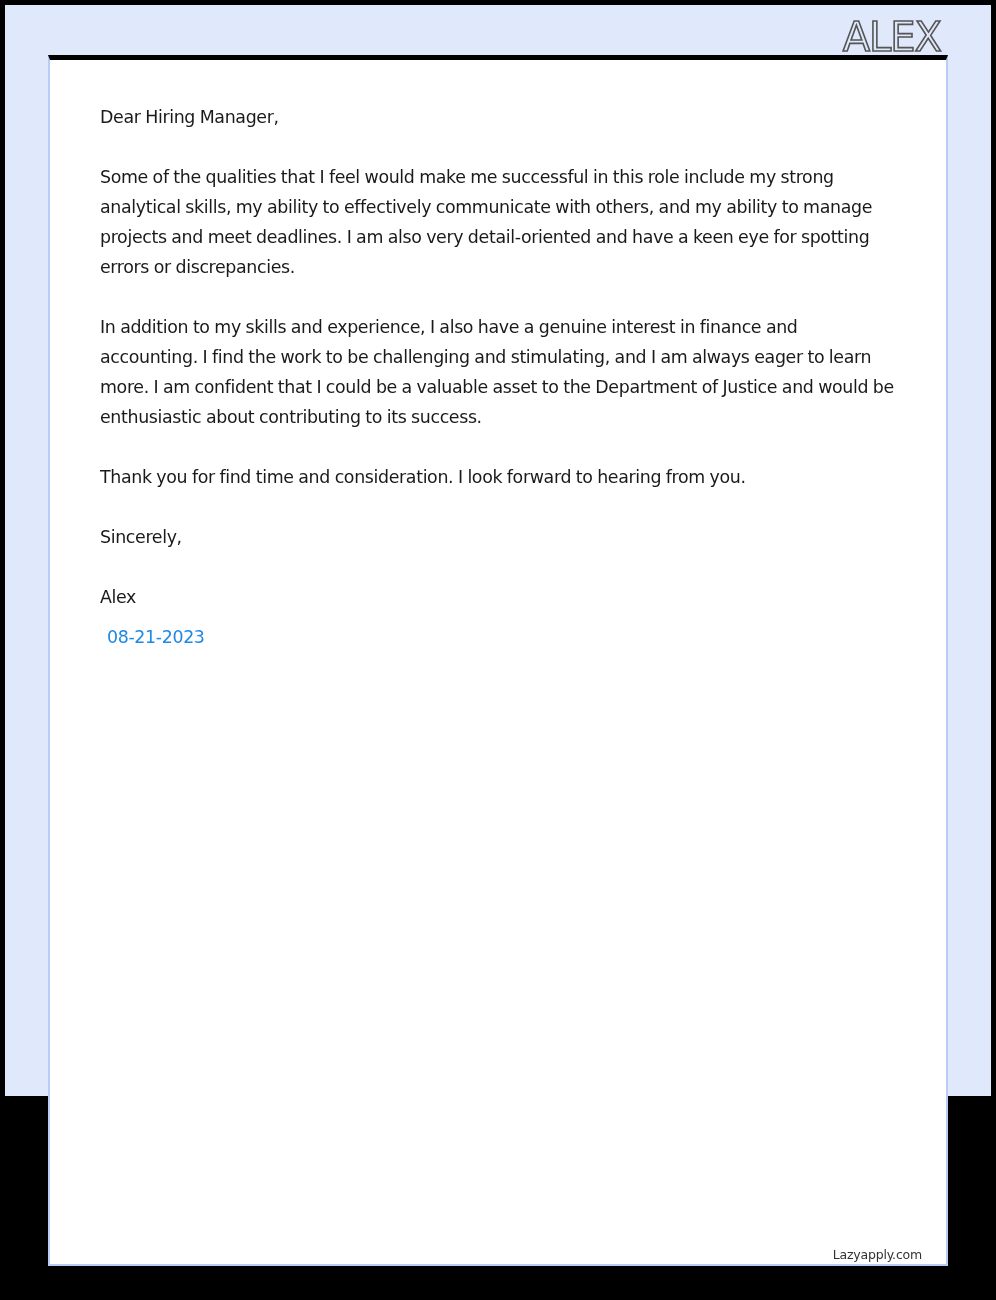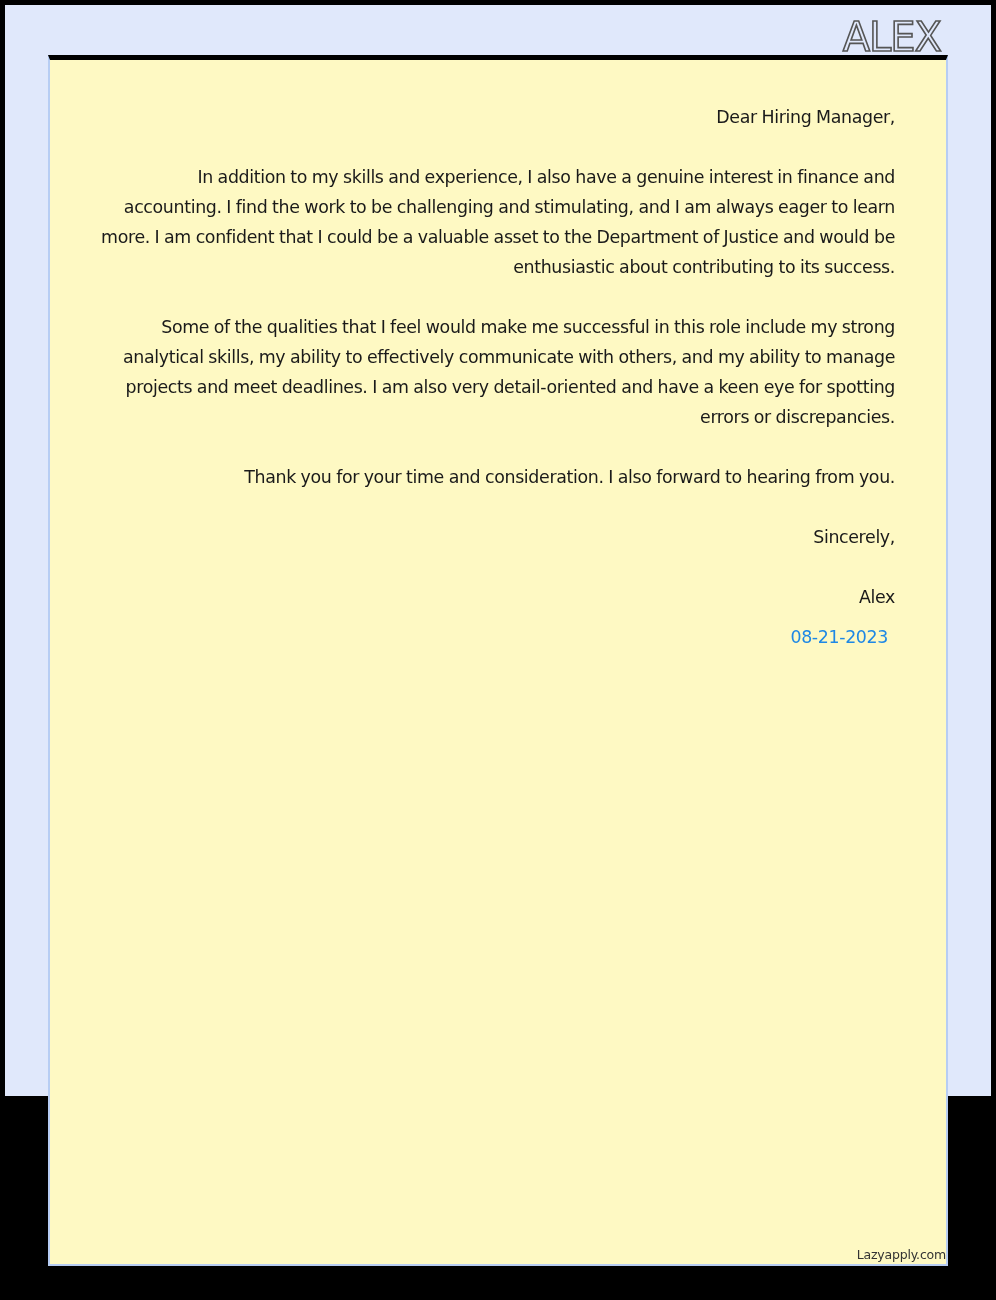--- a/index.html
+++ b/index.html
@@ -32,26 +32,25 @@
     color: #e0e8fb;
     -webkit-text-stroke: 1.6px #555555;
     font-weight: normal;
   }
   .card {
     position: absolute;
     left: 43px;
     top: 50px;
     width: 896px;
     height: 1204px;
-    background: #fef9c3;
+    background: #ffffff;
     border-top: 5px solid #000000;
     border-left: 2px solid #b7cdf3;
     border-right: 2px solid #b7cdf3;
     border-bottom: 2px solid #b7cdf3;
-    text-align: right;
   }
   .letter {
     position: absolute;
     left: 50px;
     top: 42px;
     width: 795px;
     font-family: "DejaVu Sans", sans-serif;
     font-size: 17.4px;
     line-height: 30px;
     color: #1a1a1a;
@@ -63,40 +62,40 @@
   }
   .letter p.signature {
     margin-bottom: 10px;
   }
   .letter p.date {
     color: #1e88e5;
     margin: 7px;
   }
   .watermark {
     position: absolute;
-    right: 0;
+    right: 24px;
     bottom: 2px;
     font-family: "DejaVu Sans", sans-serif;
     font-size: 12.5px;
     color: #333333;
     letter-spacing: -0.2px;
   }
 </style>
 </head>
 <body>
 
 <div class="frame">
   <div class="brand-name">ALEX</div>
 
   <div class="card">
     <div class="letter">
       <p>Dear Hiring Manager,</p>
+      <p>Some of the qualities that I feel would make me successful in this role include my strong analytical skills, my ability to effectively communicate with others, and my ability to manage projects and meet deadlines. I am also very detail-oriented and have a keen eye for spotting errors or discrepancies.</p>
       <p>In addition to my skills and experience, I also have a genuine interest in finance and accounting. I find the work to be challenging and stimulating, and I am always eager to learn more. I am confident that I could be a valuable asset to the Department of Justice and would be enthusiastic about contributing to its success.</p>
-      <p>Some of the qualities that I feel would make me successful in this role include my strong analytical skills, my ability to effectively communicate with others, and my ability to manage projects and meet deadlines. I am also very detail-oriented and have a keen eye for spotting errors or discrepancies.</p>
-      <p>Thank you for your time and consideration. I also forward to hearing from you.</p>
+      <p>Thank you for find time and consideration. I look forward to hearing from you.</p>
       <p>Sincerely,</p>
       <p class="signature">Alex</p>
       <p class="date">08-21-2023</p>
     </div>
 
     <div class="watermark">Lazyapply.com</div>
   </div>
 </div>
 
 </body></html>

